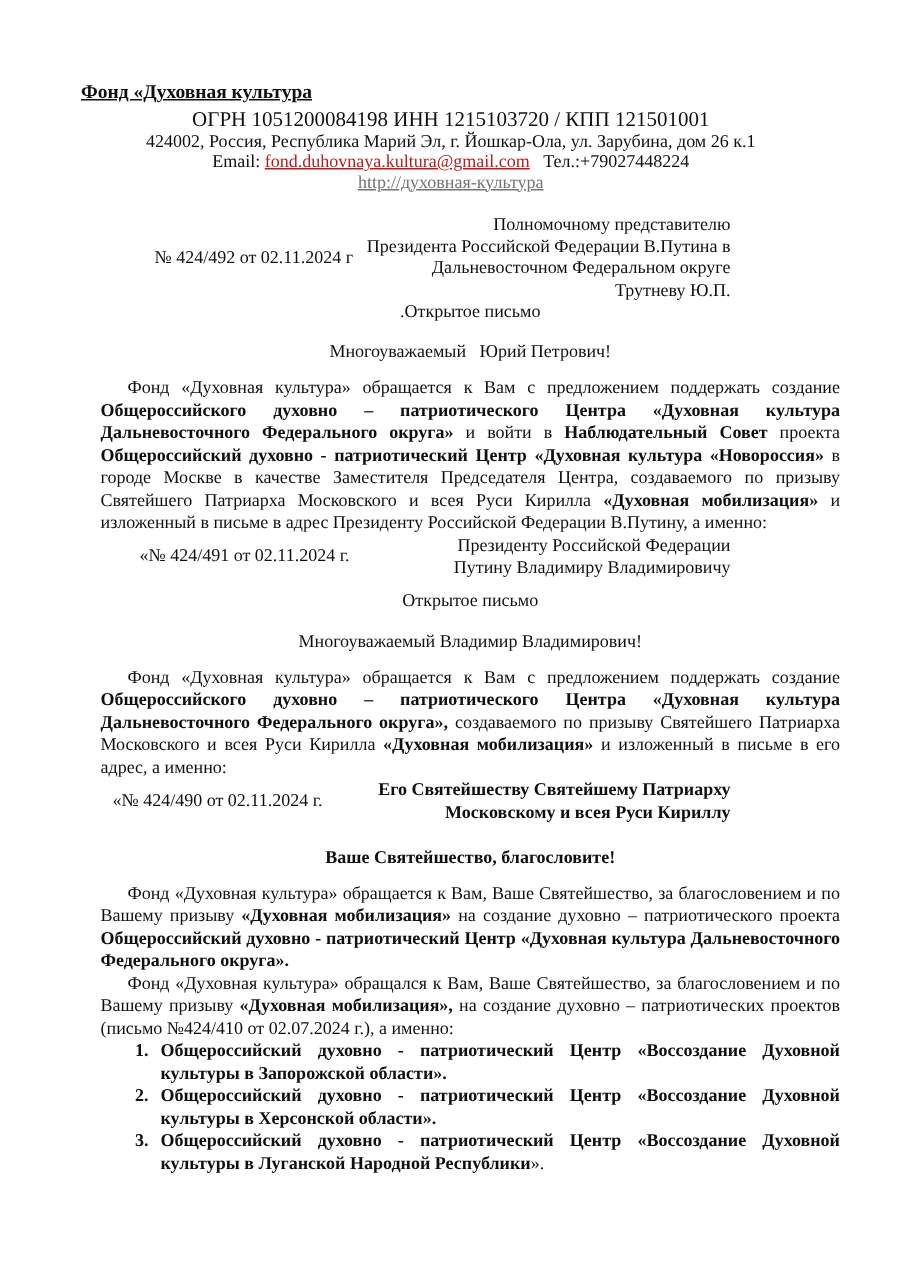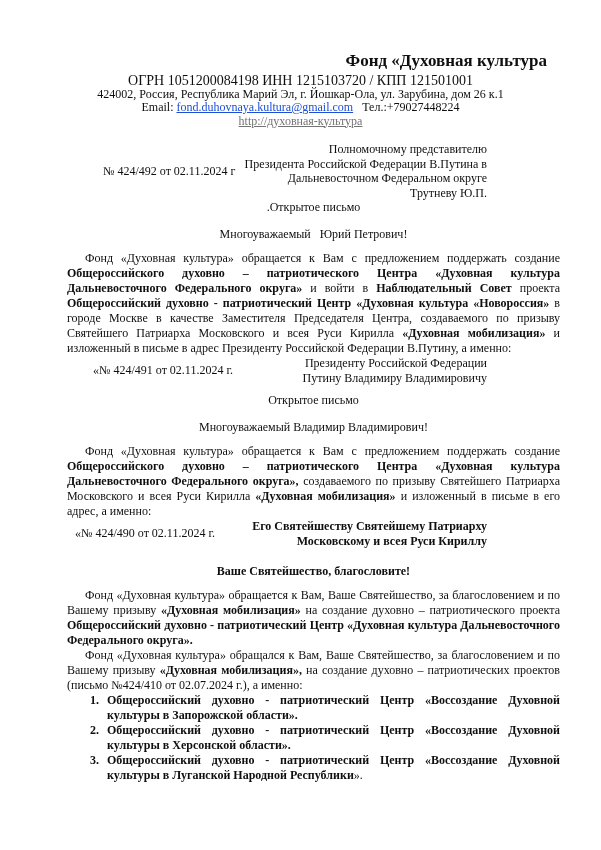--- a/index.html
+++ b/index.html
@@ -14,27 +14,28 @@
     box-sizing:border-box;
     padding:50px 41px 0 67px;
     overflow:hidden;
   }
   .b { font-weight:bold; }
 
   
   .letterhead { position:relative; left:-13px; text-align:center; }
   .org-title {
     margin:0 0 3px 0;
-    font-size:17px; line-height:21px;
+    font-size:13px; line-height:21px;
     font-weight:bold;
-    text-align:right;
+    text-decoration:underline;
+    text-align:left;
   }
   .head-line { font-size:12px; line-height:13.5px; }
   .head-line.small { font-size:14px; }
-  .email-link { color:#1d4ed8; text-decoration:underline; }
+  .email-link { color:#b91c1c; text-decoration:underline; }
   .phone { margin-left:6px; }
   .website-link { color:#737373; text-decoration:underline; }
 
   
   .ref-row { display:flex; justify-content:space-between; align-items:center; }
   .ref-row-1 { margin-top:14px; }
   .ref-no-1 { margin-left:36px; white-space:nowrap; }
   .ref-no-2 { margin-left:26px; white-space:nowrap; }
   .ref-no-3 { margin-left:8px;  white-space:nowrap; }
   .addressee { text-align:right; margin-right:73px; line-height:14.5px; }

